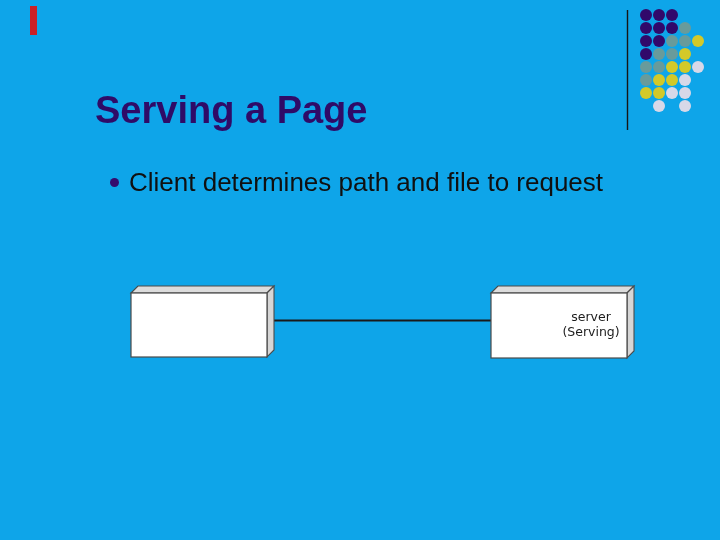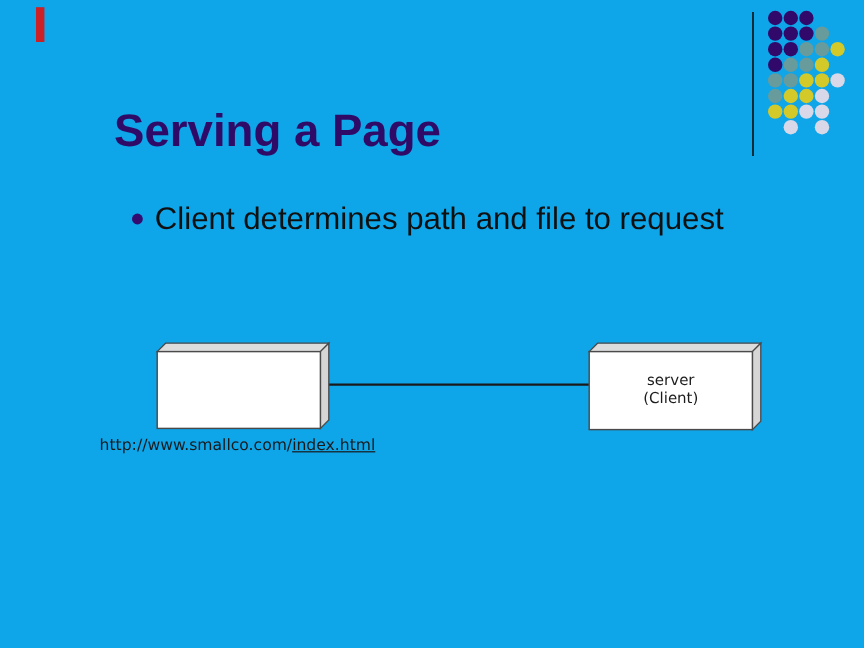--- a/index.html
+++ b/index.html
@@ -13,21 +13,21 @@
   .title{position:absolute;left:95px;top:90px;margin:0;font-size:38px;line-height:40px;
          font-weight:bold;color:var(--title-purple,#2F0B67);white-space:nowrap;}
   .bullet-row{position:absolute;left:110px;top:166px;white-space:nowrap;}
   .bullet-marker{position:absolute;left:0;top:12px;width:9px;height:9px;border-radius:50%;
                  background:var(--bullet-purple,#340B6E);}
   .bullet-text{position:absolute;left:19px;top:0;font-size:26px;line-height:32px;
                color:#101010;white-space:nowrap;}
   .box-label{position:absolute;width:136px;text-align:center;font-family:"DejaVu Sans",sans-serif;
              font-size:12.5px;line-height:15px;color:#1c1c1c;}
   .box-label.client{left:131px;top:309px;}
-  .box-label.server{left:491px;top:309px;}
+  .box-label.server{left:491px;top:309px;padding-left:32px;}
   .url{position:absolute;left:83px;top:364px;font-family:"DejaVu Sans",sans-serif;
        font-size:13px;line-height:16px;color:#1a1a1a;white-space:nowrap;}
   .url .file{text-decoration:underline;}
 </style>
 </head>
 <body>
 
 <div class="slide">
 
   <div class="accent-bar"></div>
@@ -84,18 +84,17 @@
   <h1 class="title">Serving a Page</h1>
 
   <div class="bullet-row">
     <span class="bullet-marker"></span>
     <span class="bullet-text">Client determines path and file to request</span>
   </div>
 
 
   <div class="box-label server">
     <div>server</div>
-    <div>(Client)</div>
+    <div>(Serving)</div>
   </div>
 
-  <div class="url"><span>http://www.smallco.com/</span><span class="file">index.html</span></div>
 
 </div>
 
 </body></html>

